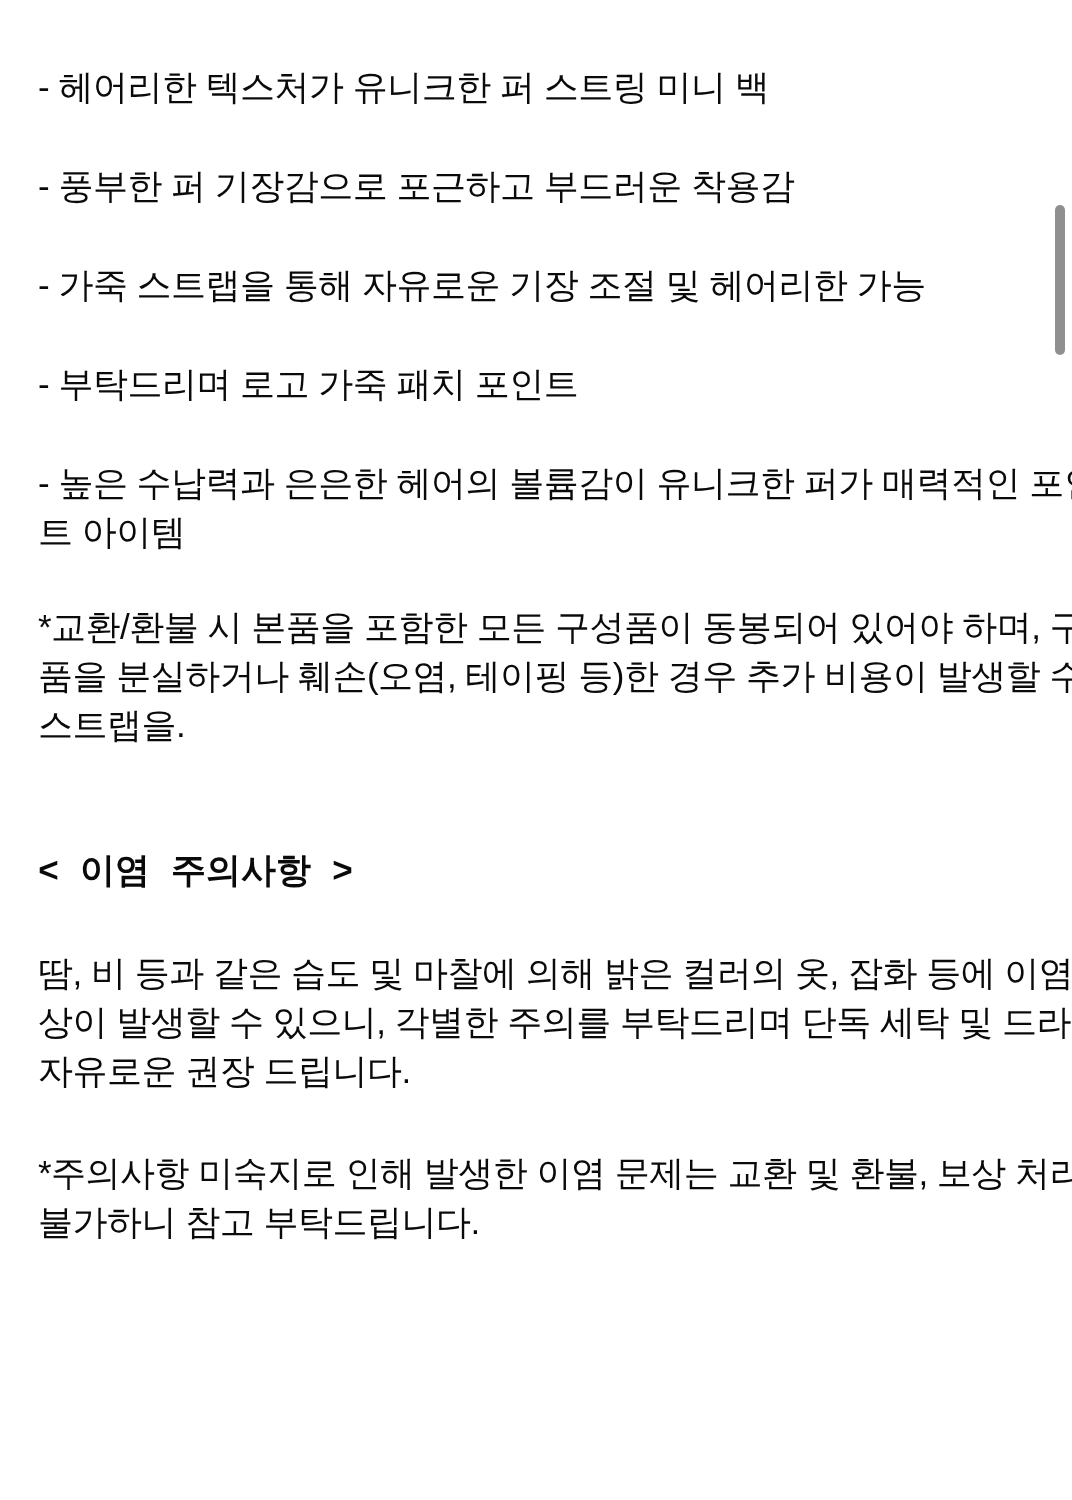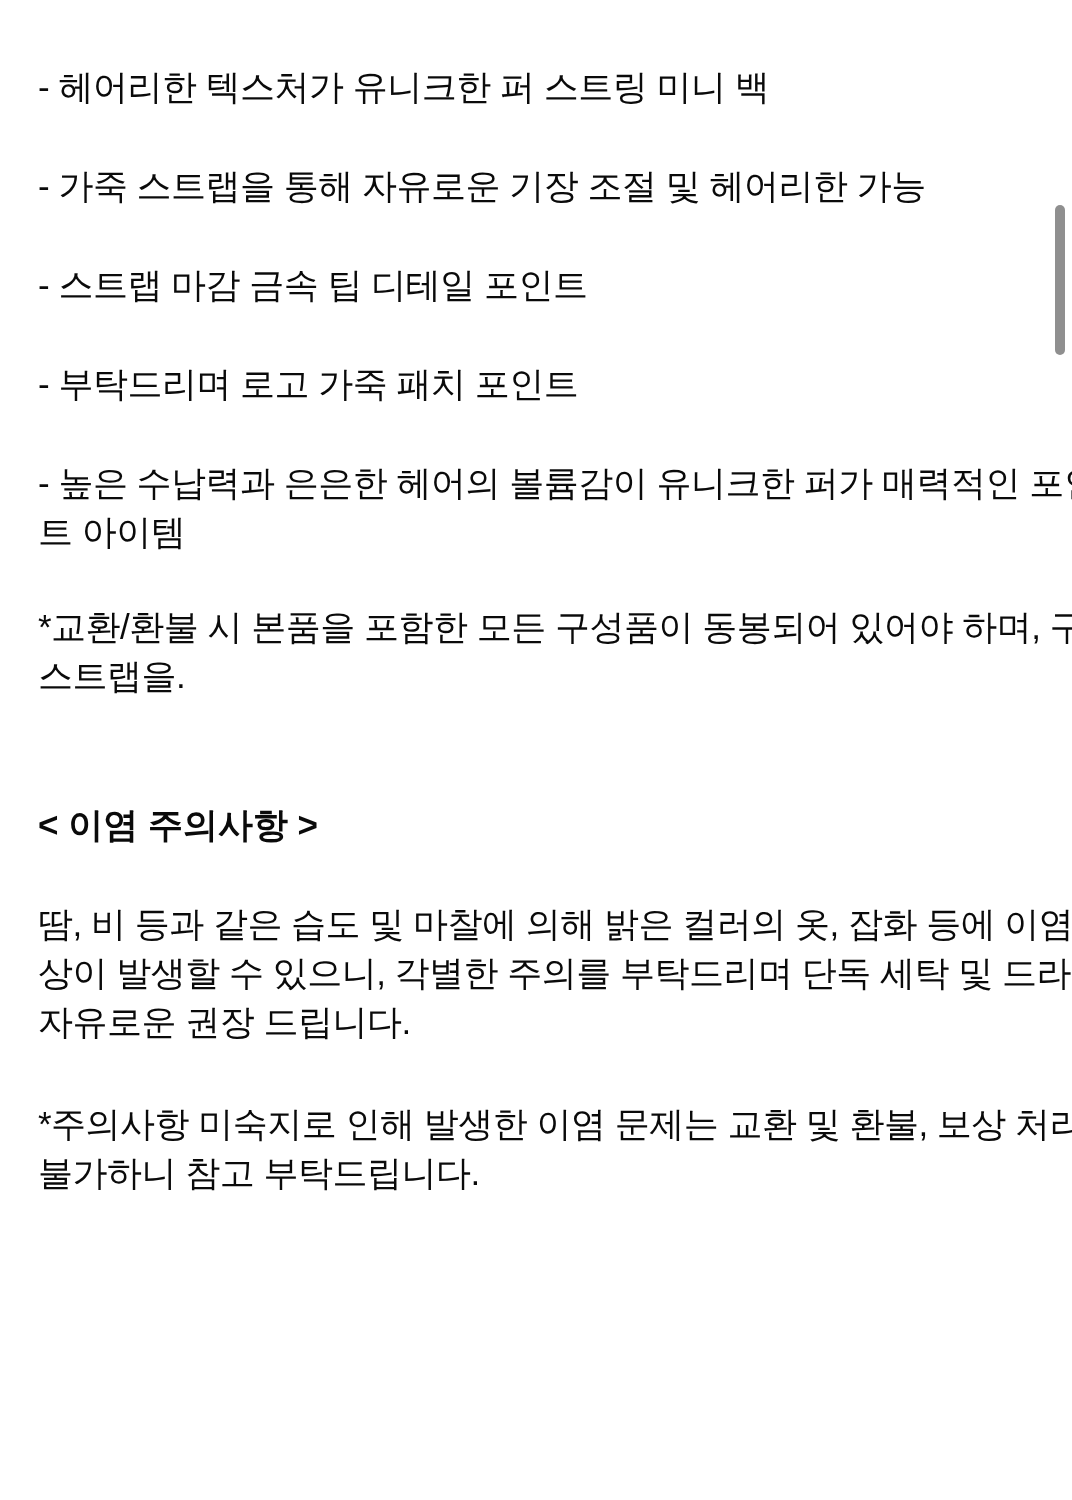--- a/index.html
+++ b/index.html
@@ -24,61 +24,62 @@
     line-height: 49px;
     letter-spacing: -0.5px;
     margin-top: 46px;
   }
   .para { margin: 50px 0 0 0; }
   .para.first   { margin-top: 0; }
   .para.gap-46  { margin-top: 46px; }
   .para.gap-53  { margin-top: 53px; }
   .para.gap-100 { margin-top: 100px; }
   .para.gap-104 { margin-top: 104px; }
-  .para.bold { font-weight: bold; letter-spacing: 0; }
+  .para.bold { font-weight: bold; letter-spacing: 0; font-family: Liberation Mono, monospace; }
   .line { white-space: nowrap; }
   .scrollbar-thumb {
     position: absolute;
     top: 205px;
     right: 7px;
     width: 10px;
     height: 150px;
     border-radius: 5px;
     background: #8f8f8f;
   }
 </style>
 </head>
 <body>
 
 <div class="content">
 
   <div class="para first">
     <div class="line">- 헤어리한 텍스처가 유니크한 퍼 스트링 미니 백</div>
   </div>
 
+  <div class="para">
+    <div class="line">- 풍부한 퍼 기장감으로 포근하고 부드러운 착용감</div>
+  </div>
 
   <div class="para">
     <div class="line">- 가죽 스트랩을 통해 자유로운 기장 조절 및 헤어리한 가능</div>
   </div>
 
-  <div class="para">
-    <div class="line">- 스트랩 마감 금속 팁 디테일 포인트</div>
-  </div>
 
   <div class="para">
     <div class="line">- 부탁드리며 로고 가죽 패치 포인트</div>
   </div>
 
   <div class="para">
     <div class="line">- 높은 수납력과 은은한 헤어의 볼륨감이 유니크한 퍼가 매력적인 포인</div>
     <div class="line">트 아이템</div>
   </div>
 
   <div class="para gap-46">
     <div class="line">*교환/환불 시 본품을 포함한 모든 구성품이 동봉되어 있어야 하며, 구성</div>
+    <div class="line">품을 분실하거나 훼손(오염, 테이핑 등)한 경우 추가 비용이 발생할 수</div>
     <div class="line">스트랩을.</div>
   </div>
 
 
   <div class="para gap-100 bold">
     <div class="line">&lt; 이염 주의사항 &gt;</div>
   </div>
 
   <div class="para">
     <div class="line">땀, 비 등과 같은 습도 및 마찰에 의해 밝은 컬러의 옷, 잡화 등에 이염 현</div>

